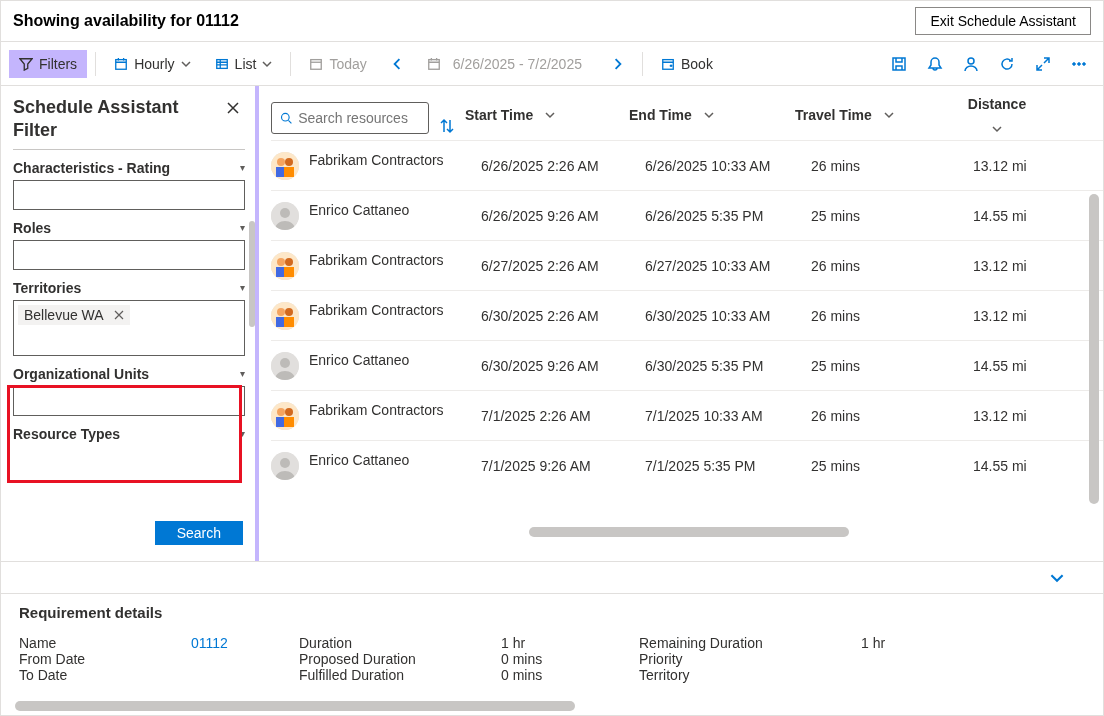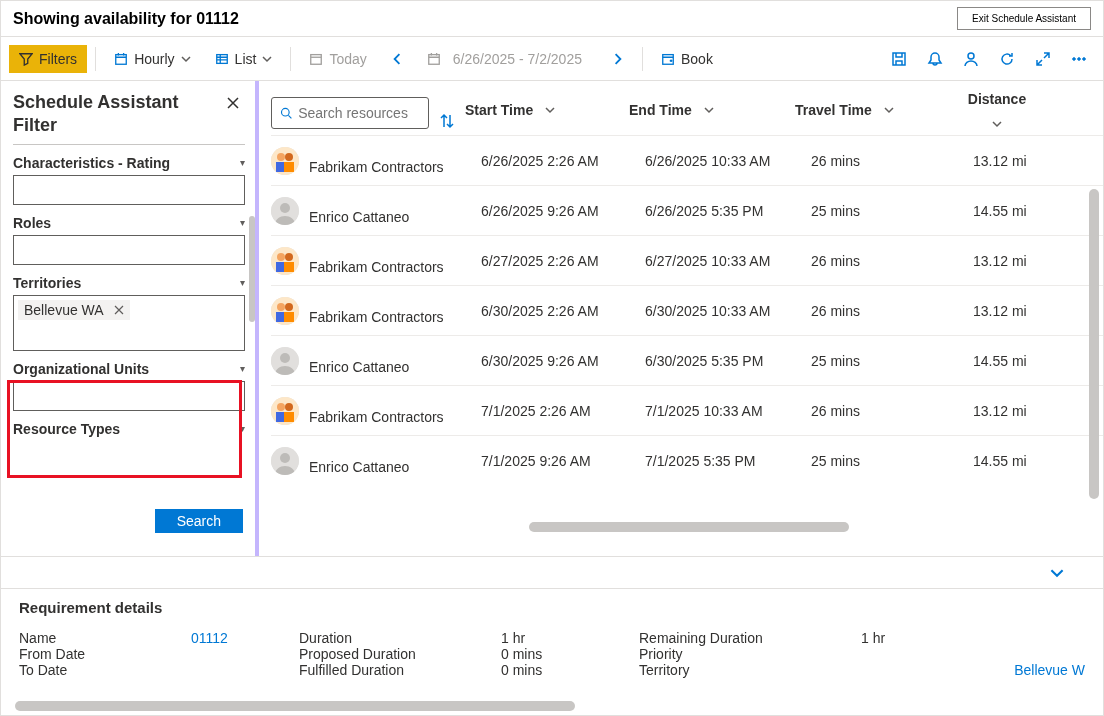--- a/index.html
+++ b/index.html
@@ -1,60 +1,60 @@
 <!DOCTYPE html>
 <html><head>
 <meta charset="utf-8">
 <style>
 * { margin: 0; padding: 0; box-sizing: border-box; }
 body { font-family: "Segoe UI", Arial, sans-serif; font-size: 14px; color: #323130; background: #fff; width: 1104px; height: 716px; border: 1px solid #e1dfdd; overflow: hidden; position: relative; }
 .header { display: flex; justify-content: space-between; align-items: center; padding: 6px 12px; border-bottom: 1px solid #e1dfdd; }
 .header-title { font-weight: 600; font-size: 16px; color: #000; }
-.exit-btn { border: 1px solid #8a8886; background: #fff; padding: 5px 14px; font-size: 10px; cursor: pointer; }
+.exit-btn { border: 1px solid #8a8886; background: #fff; padding: 5px 14px; font-size: 14px; cursor: pointer; }
 .toolbar { display: flex; align-items: center; border-bottom: 1px solid #e1dfdd; height: 44px; padding: 0 8px; gap: 4px; }
 .toolbar-btn { display: inline-flex; align-items: center; gap: 6px; background: #fff; border: none; padding: 6px 10px; cursor: pointer; color: #323130; font-size: 14px; }
-.toolbar-btn.active { background: #eab308; }
+.toolbar-btn.active { background: #c4b5fd; }
 .toolbar-btn.disabled { color: #a19f9d; }
 .divider { width: 1px; height: 24px; background: #e1dfdd; margin: 0 4px; }
 .date-range { color: #a19f9d; margin: 0 6px; }
 .toolbar-spacer { flex: 1; }
 .icon-btn { background: none; border: none; padding: 6px; cursor: pointer; color: #0078d4; display: inline-flex; align-items: center; justify-content: center; width: 32px; height: 32px; }
 .icon-btn svg { stroke: #0078d4; }
 .content { display: flex; height: 475px; position: relative; }
 .sidebar { width: 258px; border-right: 4px solid #c4b5fd; padding: 10px 10px 10px 12px; position: relative; display: flex; flex-direction: column; }
 .sidebar-title-row { display: flex; justify-content: space-between; align-items: flex-start; }
 .sidebar-title { font-weight: 600; font-size: 18px; line-height: 1.3; }
 .close-x { cursor: pointer; background: none; border: none; padding: 4px; }
 .sidebar-hr { border: none; border-top: 1px solid #c8c6c4; margin-top: 6px; }
 .filter-section { margin-top: 10px; }
 .filter-label-row { display: flex; justify-content: space-between; align-items: center; }
 .filter-label { font-weight: 600; font-size: 14px; }
 .tri { color: #605e5c; font-size: 10px; }
 .filter-input { width: 100%; border: 1px solid #605e5c; height: 30px; margin-top: 4px; background: #fff; padding: 2px 4px; }
 .filter-tagbox { width: 100%; border: 1px solid #605e5c; min-height: 56px; margin-top: 4px; background: #fff; padding: 4px; }
 .tag { display: inline-flex; align-items: center; background: #f3f2f1; padding: 2px 6px; font-size: 14px; gap: 10px; }
 .tag-x { cursor: pointer; color: #605e5c; background: none; border: none; }
-.search-btn { background: #0078d4; color: #fff; border: none; padding: 4px 22px; font-size: 14px; cursor: pointer; position: absolute; bottom: 23px; right: 12px; }
+.search-btn { background: #0078d4; color: #fff; border: none; padding: 4px 22px; font-size: 14px; cursor: pointer; position: absolute; bottom: 16px; right: 12px; }
 .highlight-box { position: absolute; border: 3px solid #e81123; pointer-events: none; left: 6px; top: 299px; width: 235px; height: 98px; }
 .filter-scroll { position: absolute; right: 0; top: 135px; width: 6px; height: 106px; background: #c8c6c4; border-radius: 3px; }
 .main { flex: 1; position: relative; display: flex; flex-direction: column; }
 .main-top { display: flex; align-items: flex-end; gap: 10px; padding: 10px 12px 6px; }
 .search-resources { flex: 0 0 158px; display: flex; align-items: center; border: 1px solid #605e5c; border-radius: 3px; height: 32px; padding: 0 8px; gap: 6px; }
 .search-resources input { border: none; outline: none; width: 100%; font-size: 14px; }
 .sort-icon-btn { background: none; border: none; cursor: pointer; color: #0078d4; }
 .grid-header { display: flex; flex: 1; }
 .gh { font-weight: 600; display: flex; align-items: center; gap: 12px; cursor: pointer; }
 .col-res { width: 210px; }
 .col-start { width: 164px; }
 .col-end { width: 166px; }
 .col-travel { width: 162px; }
 .col-dist { width: 80px; flex-direction: column; }
 .grid-body { flex: 1; overflow: hidden; padding-left: 12px; position: relative; }
 .row { display: flex; align-items: center; height: 50px; border-top: 1px solid #edebe9; }
-.res-cell { display: flex; align-items: flex-end; gap: 10px; width: 210px; }
+.res-cell { display: flex; align-items: flex-start; gap: 10px; width: 210px; }
 .avatar { width: 28px; height: 28px; border-radius: 50%; background: #e1dfdd; display: inline-flex; overflow: hidden; }
 .avatar svg { width: 28px; height: 28px; }
 .cell { color: #323130; }
 .main-scroll { position: absolute; right: 4px; top: 108px; width: 10px; height: 310px; background: #c8c6c4; border-radius: 5px; }
 .hscroll-track { position: absolute; bottom: 24px; left: 270px; right: 30px; height: 10px; }
 .hscroll-thumb { height: 10px; width: 320px; background: #c8c6c4; border-radius: 5px; }
 .collapse-row { border-top: 1px solid #e1dfdd; height: 32px; display: flex; justify-content: flex-end; align-items: center; padding-right: 30px; }
 .req-panel { border-top: 1px solid #e1dfdd; padding: 10px 18px 0; height: 120px; }
 .req-title { font-weight: 600; font-size: 15px; margin-bottom: 14px; }
 .req-grid { display: grid; grid-template-columns: 130px 150px 160px 180px 180px 1fr; row-gap: 0; font-size: 14px; }
@@ -426,18 +426,17 @@
     <div class="req-label">Proposed Duration</div>
     <div class="req-val">0 mins</div>
     <div class="req-label">Priority</div>
     <div class="req-val"></div>
 
     <div class="req-label">To Date</div>
     <div class="req-val"></div>
     <div class="req-label">Fulfilled Duration</div>
     <div class="req-val">0 mins</div>
     <div class="req-label">Territory</div>
-    <div class="req-val link" style="text-align:right">Bellevue W</div>
   </div>
 </div>
 <div class="bottom-hscroll">
     <div class="bottom-hscroll-thumb"></div>
   </div>
 
 </body></html>

